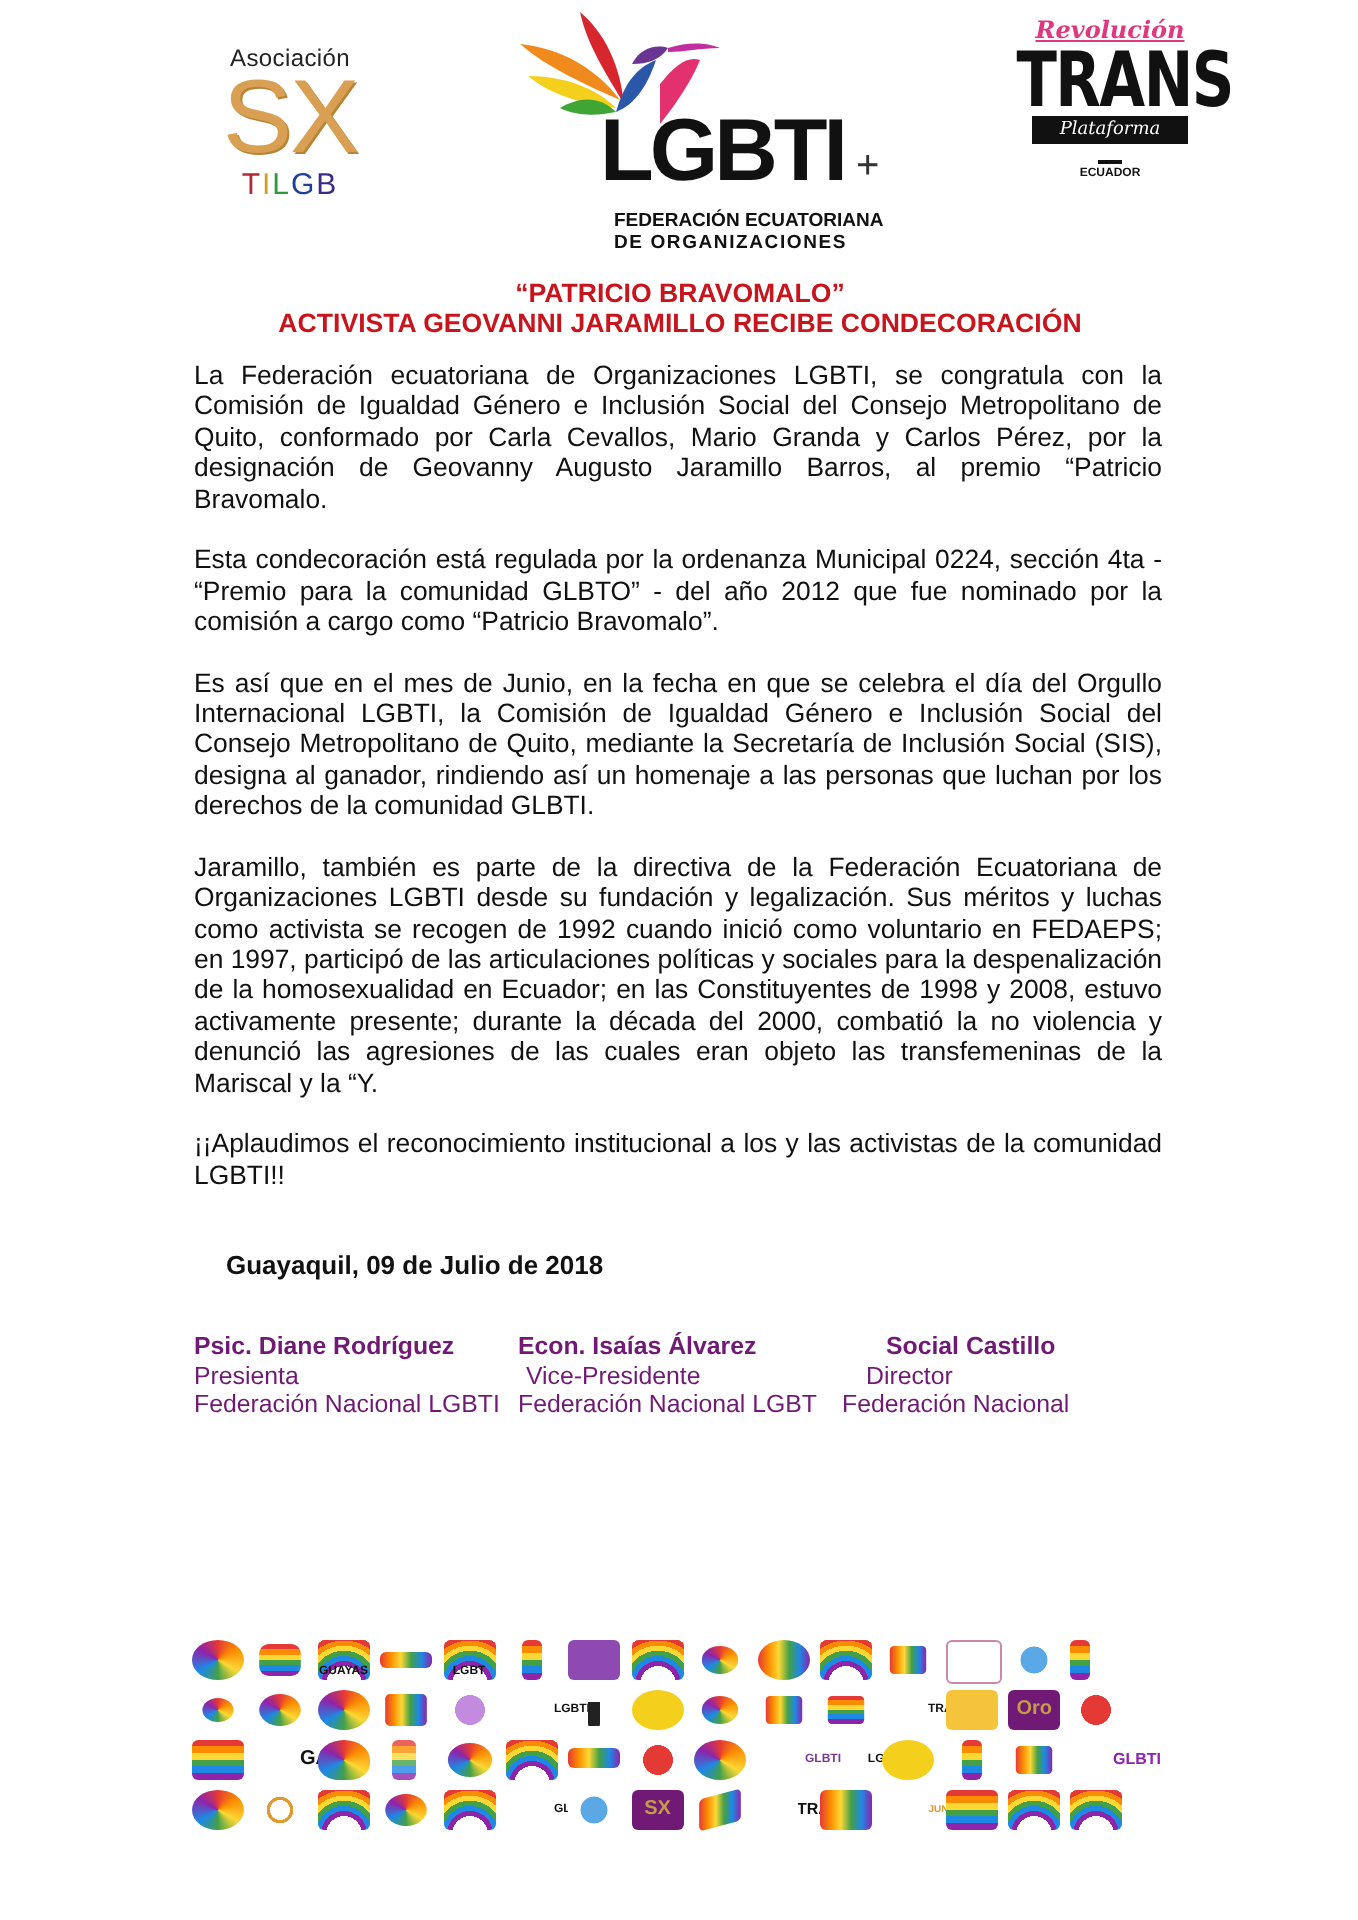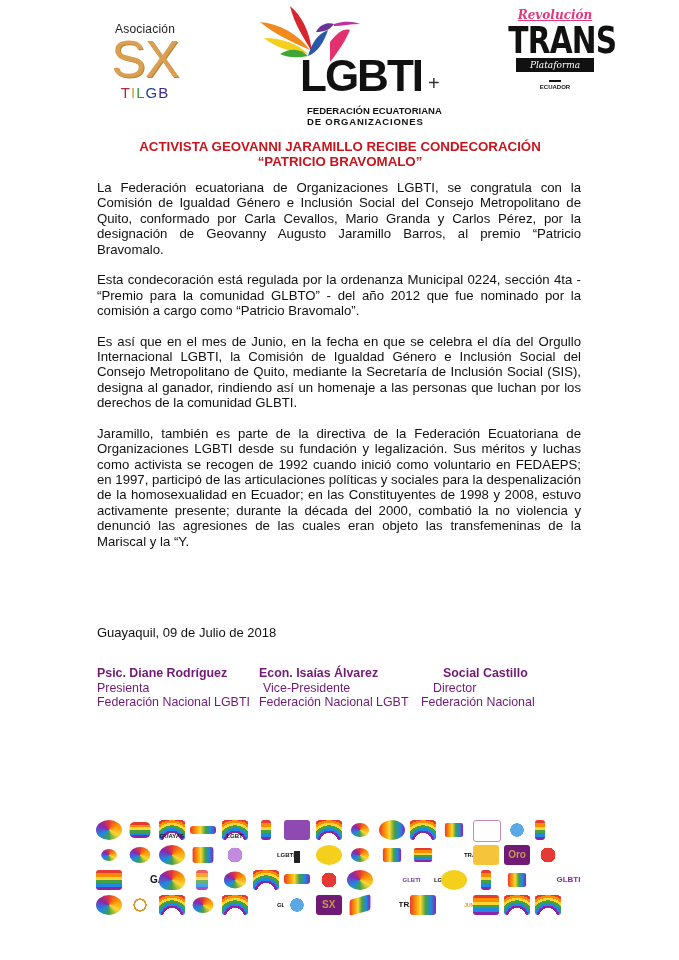--- a/index.html
+++ b/index.html
@@ -30,21 +30,21 @@
   .logo-trans .dash { width:12px; height:2px; background:#111; margin:8px auto 2px; }
   .logo-trans .ecu { font-size:6px; font-weight:bold; color:#111; }
 
   
   .title { position:absolute; left:90px; top:139px; width:500px; text-align:center; color:#c8151d; font-weight:bold; font-size:13.3px; line-height:15px; }
 
   
   .body { position:absolute; left:97px; top:180px; width:484px; font-size:13.2px; line-height:15.4px; color:#111; }
   .body p { margin:0 0 15.2px 0; text-align:justify; }
 
-  .date { position:absolute; left:97px; top:625px; font-weight:normal; font-size:13px; }
+  .date { position:absolute; left:113px; top:625px; font-weight:bold; font-size:13px; }
 
   .sig { position:absolute; top:666px; font-size:12.4px; line-height:14.5px; color:#701a75; }
   .sig .n { font-weight:bold; }
   .sig1 { left:97px; }
   .sig2 { left:259px; }
   .sig3 { left:422px; }
 
   
   .logos { position:absolute; left:96px; top:820px; width:470px; display:grid; grid-template-columns:repeat(15, 28px); grid-auto-rows:23px; column-gap:3.4px; row-gap:2px; }
   .lg { width:26px; height:20px; border-radius:3px; position:relative; overflow:hidden; font-size:6px; font-weight:bold; text-align:center; line-height:20px; color:#222; }
@@ -85,29 +85,30 @@
 
 <div class="logo-trans">
   <div class="rev">Revolución</div>
   <div class="trans">TRANS</div>
   <div class="ribbon">Plataforma</div>
   <div class="dash"></div>
   <div class="ecu">ECUADOR</div>
 </div>
 
 <div class="title">
+  <div>“PATRICIO BRAVOMALO”</div>
   <div>ACTIVISTA GEOVANNI JARAMILLO RECIBE CONDECORACIÓN</div>
-  <div>“PATRICIO BRAVOMALO”</div>
 </div>
 
 <div class="body">
   <p>La Federación ecuatoriana de Organizaciones LGBTI, se congratula con la Comisión de Igualdad Género e Inclusión Social del Consejo Metropolitano de Quito, conformado por Carla Cevallos, Mario Granda y Carlos Pérez, por la designación de Geovanny Augusto Jaramillo Barros, al premio “Patricio Bravomalo.</p>
   <p>Esta condecoración está regulada por la ordenanza Municipal 0224, sección 4ta - “Premio para la comunidad GLBTO” -  del año 2012 que fue nominado por la comisión a cargo como “Patricio Bravomalo”.</p>
   <p>Es así que en el mes de Junio, en la fecha en que se celebra el día del Orgullo Internacional LGBTI, la Comisión de Igualdad Género e Inclusión Social del Consejo Metropolitano de Quito, mediante la Secretaría de Inclusión Social (SIS), designa al ganador,  rindiendo así un homenaje a las personas que luchan por los derechos de la comunidad GLBTI.</p>
   <p>Jaramillo, también es parte de la directiva de la Federación Ecuatoriana de Organizaciones LGBTI desde su fundación y legalización. Sus méritos y luchas como activista se recogen de 1992 cuando inició como voluntario en FEDAEPS; en 1997, participó de las articulaciones políticas y sociales para la despenalización de la homosexualidad en Ecuador; en las Constituyentes de 1998 y 2008, estuvo activamente presente; durante la década del 2000, combatió la no violencia y denunció las agresiones de las cuales eran objeto las transfemeninas de la Mariscal y la “Y.</p>
+  <p style="text-align:justify;">¡¡Aplaudimos el reconocimiento institucional a los y las activistas de la comunidad LGBTI!!</p>
 </div>
 
 <div class="date">Guayaquil, 09 de Julio de 2018</div>
 
 <div class="sig sig1">
   <div class="n">Psic. Diane Rodríguez</div>
   <div>Presienta</div>
   <div>Federación Nacional LGBTI</div>
 </div>
 <div class="sig sig2">

